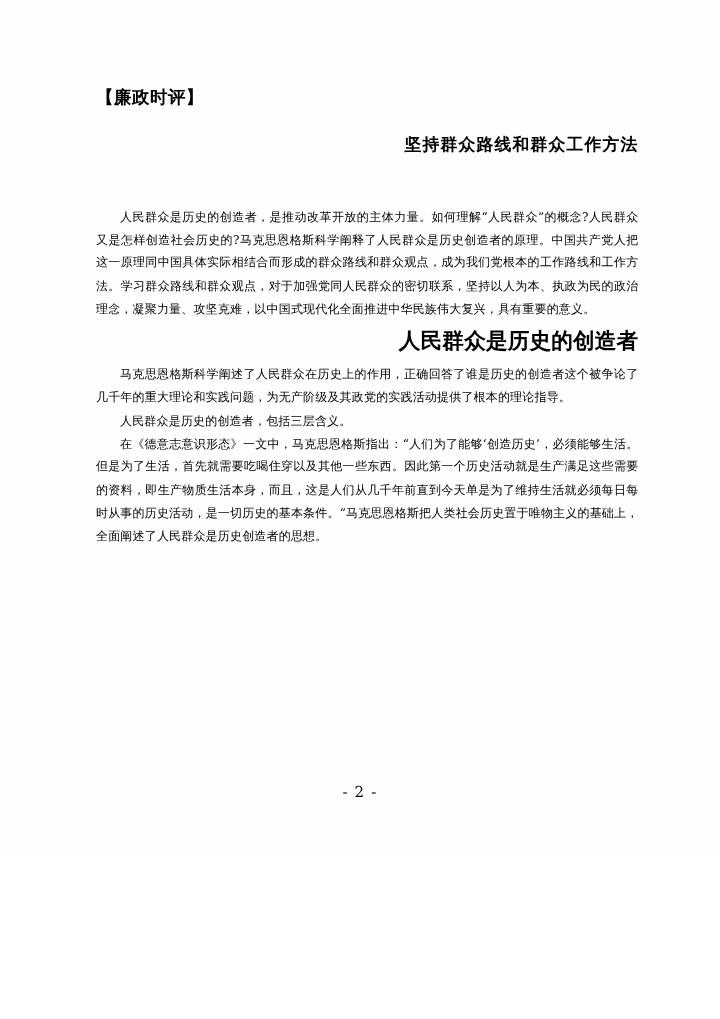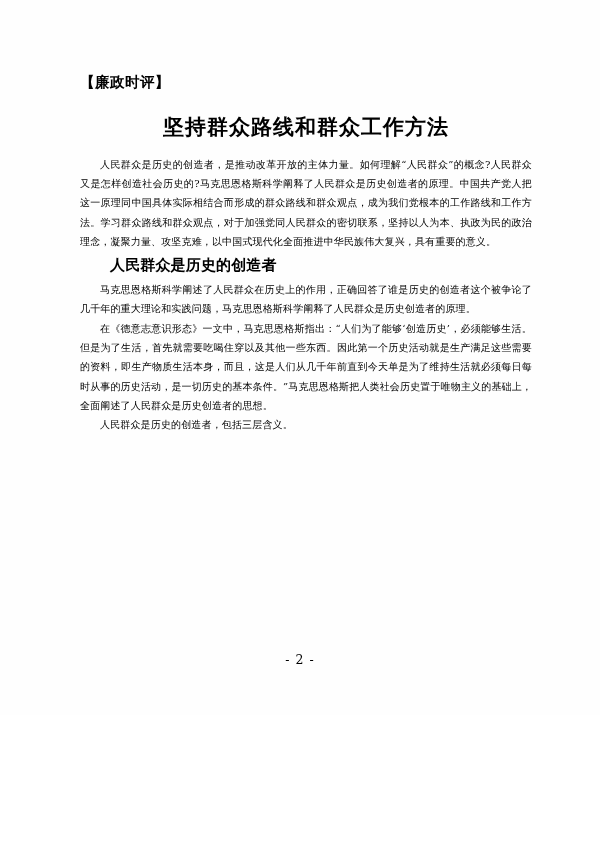--- a/index.html
+++ b/index.html
@@ -23,43 +23,44 @@
     background: #fefefe;
   }
   .tag {
     font-size: 14.5px;
     font-weight: bold;
     letter-spacing: 0.5px;
     margin: 0 0 20px 0;
     line-height: 1.4;
   }
   .doc-title {
-    text-align: center;
-    font-size: 21px;
+    text-align: right;
+    font-size: 14px;
     font-weight: bold;
     letter-spacing: 1px;
-    margin: 6px 0 13px 0;
+    margin: 6px 0 40px 0;
     line-height: 1.4;
   }
   p.body-text {
     font-size: 10px;
     line-height: 1.93;
     margin: 0;
     text-align: justify;
     text-justify: inter-ideograph;
     text-indent: 2em;
     letter-spacing: 0.15px;
   }
   p.sub-head {
-    font-size: 15px;
+    font-size: 18px;
     line-height: 1.93;
     margin: 0;
     font-weight: bold;
     text-indent: 2em;
     letter-spacing: 0.15px;
+    text-align: right;
   }
   .page-number {
     position: absolute;
     left: 0;
     right: 0;
     bottom: 48px;
     text-align: center;
     font-size: 12.5px;
     letter-spacing: 1px;
   }
@@ -70,22 +71,22 @@
 <div class="page">
 
   <div class="tag">【廉政时评】</div>
 
   <h1 class="doc-title">坚持群众路线和群众工作方法</h1>
 
   <p class="body-text">人民群众是历史的创造者，是推动改革开放的主体力量。如何理解“人民群众”的概念?人民群众又是怎样创造社会历史的?马克思恩格斯科学阐释了人民群众是历史创造者的原理。中国共产党人把这一原理同中国具体实际相结合而形成的群众路线和群众观点，成为我们党根本的工作路线和工作方法。学习群众路线和群众观点，对于加强党同人民群众的密切联系，坚持以人为本、执政为民的政治理念，凝聚力量、攻坚克难，以中国式现代化全面推进中华民族伟大复兴，具有重要的意义。</p>
 
   <p class="sub-head">人民群众是历史的创造者</p>
 
-  <p class="body-text">马克思恩格斯科学阐述了人民群众在历史上的作用，正确回答了谁是历史的创造者这个被争论了几千年的重大理论和实践问题，马克思恩格斯科学阐释了人民群众是历史创造者的原理。</p>
+  <p class="body-text">马克思恩格斯科学阐述了人民群众在历史上的作用，正确回答了谁是历史的创造者这个被争论了几千年的重大理论和实践问题，为无产阶级及其政党的实践活动提供了根本的理论指导。</p>
+
+  <p class="body-text">人民群众是历史的创造者，包括三层含义。</p>
 
   <p class="body-text">在《德意志意识形态》一文中，马克思恩格斯指出：“人们为了能够‘创造历史’，必须能够生活。但是为了生活，首先就需要吃喝住穿以及其他一些东西。因此第一个历史活动就是生产满足这些需要的资料，即生产物质生活本身，而且，这是人们从几千年前直到今天单是为了维持生活就必须每日每时从事的历史活动，是一切历史的基本条件。”马克思恩格斯把人类社会历史置于唯物主义的基础上，全面阐述了人民群众是历史创造者的思想。</p>
-
-  <p class="body-text">人民群众是历史的创造者，包括三层含义。</p>
 
 
   <div class="page-number">- 2 -</div>
 
 </div>
 
 </body></html>

